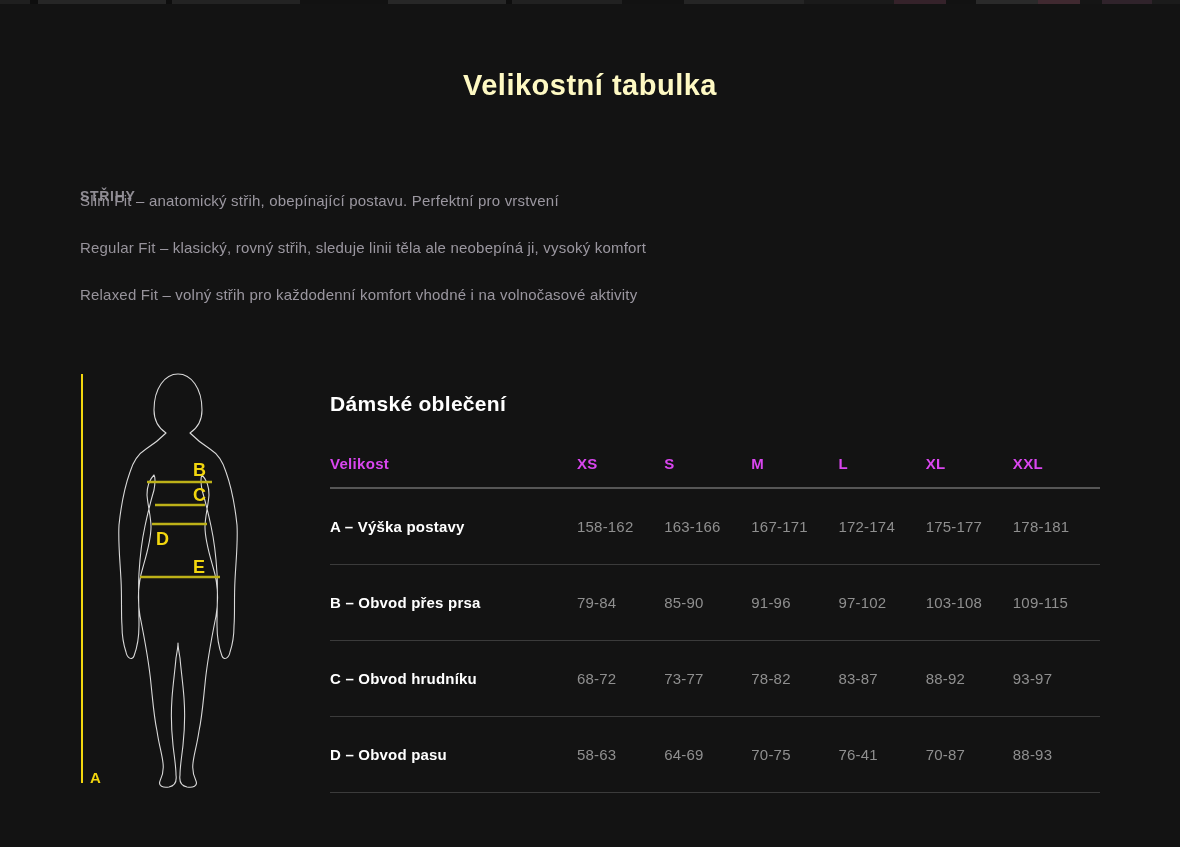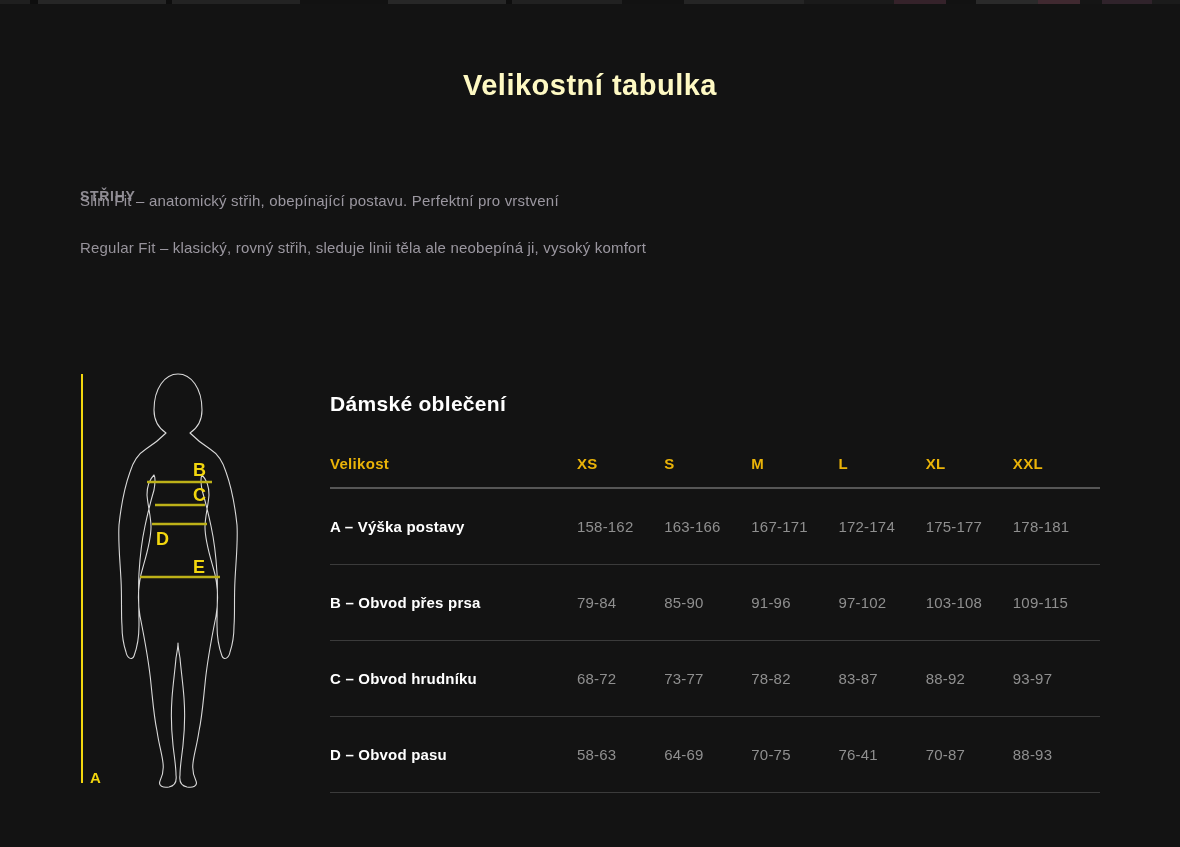--- a/index.html
+++ b/index.html
@@ -56,21 +56,21 @@
   .thead-row,.trow{
     display:grid;
     grid-template-columns:247px repeat(6,1fr);
     align-items:center;
   }
   .thead-row{
     height:50px;
     border-bottom:2px solid #565656;
   }
   .thead-row .cell{
-    color:#eab308;font-size:15px;font-weight:bold;letter-spacing:0.3px;
+    color:#d946ef;font-size:15px;font-weight:bold;letter-spacing:0.3px;
   }
   .trow{
     height:76px;
     border-bottom:1px solid #3b3b3b;
   }
   .rowlabel{color:#ffffff;font-size:15px;font-weight:bold;letter-spacing:0.2px;}
   .val{color:#8f8f8f;font-size:15px;letter-spacing:0.2px;}
 </style>
 </head>
 <body>
@@ -97,20 +97,21 @@
     <div style="width: 28px; background: rgb(27, 27, 27);"></div>
   </div>
 
 <h1 class="page-title">Velikostní tabulka</h1>
 
 <div class="strihy-heading">STŘIHY</div>
 
 <div class="fit-list">
     <p class="fit-line"><strong>Slim Fit</strong> – anatomický střih, obepínající postavu. Perfektní pro vrstvení</p>
     <p class="fit-line"><strong>Regular Fit</strong> – klasický, rovný střih, sleduje linii těla ale neobepíná ji, vysoký komfort</p>
+    <p class="fit-line"><strong>Relaxed Fit</strong> – volný střih pro každodenní komfort vhodné i na volnočasové aktivity</p>
   </div>
 
 <div class="figure-wrap">
   <svg width="180" height="420" viewBox="0 0 180 420">
     <line class="aline" x1="2" y1="4" x2="2" y2="413"></line>
     <path class="sil" d="
       M 86 63
       C 77 57 74 50 74 40
       C 74 18 85 4 98 4
       C 111 4 122 18 122 40

